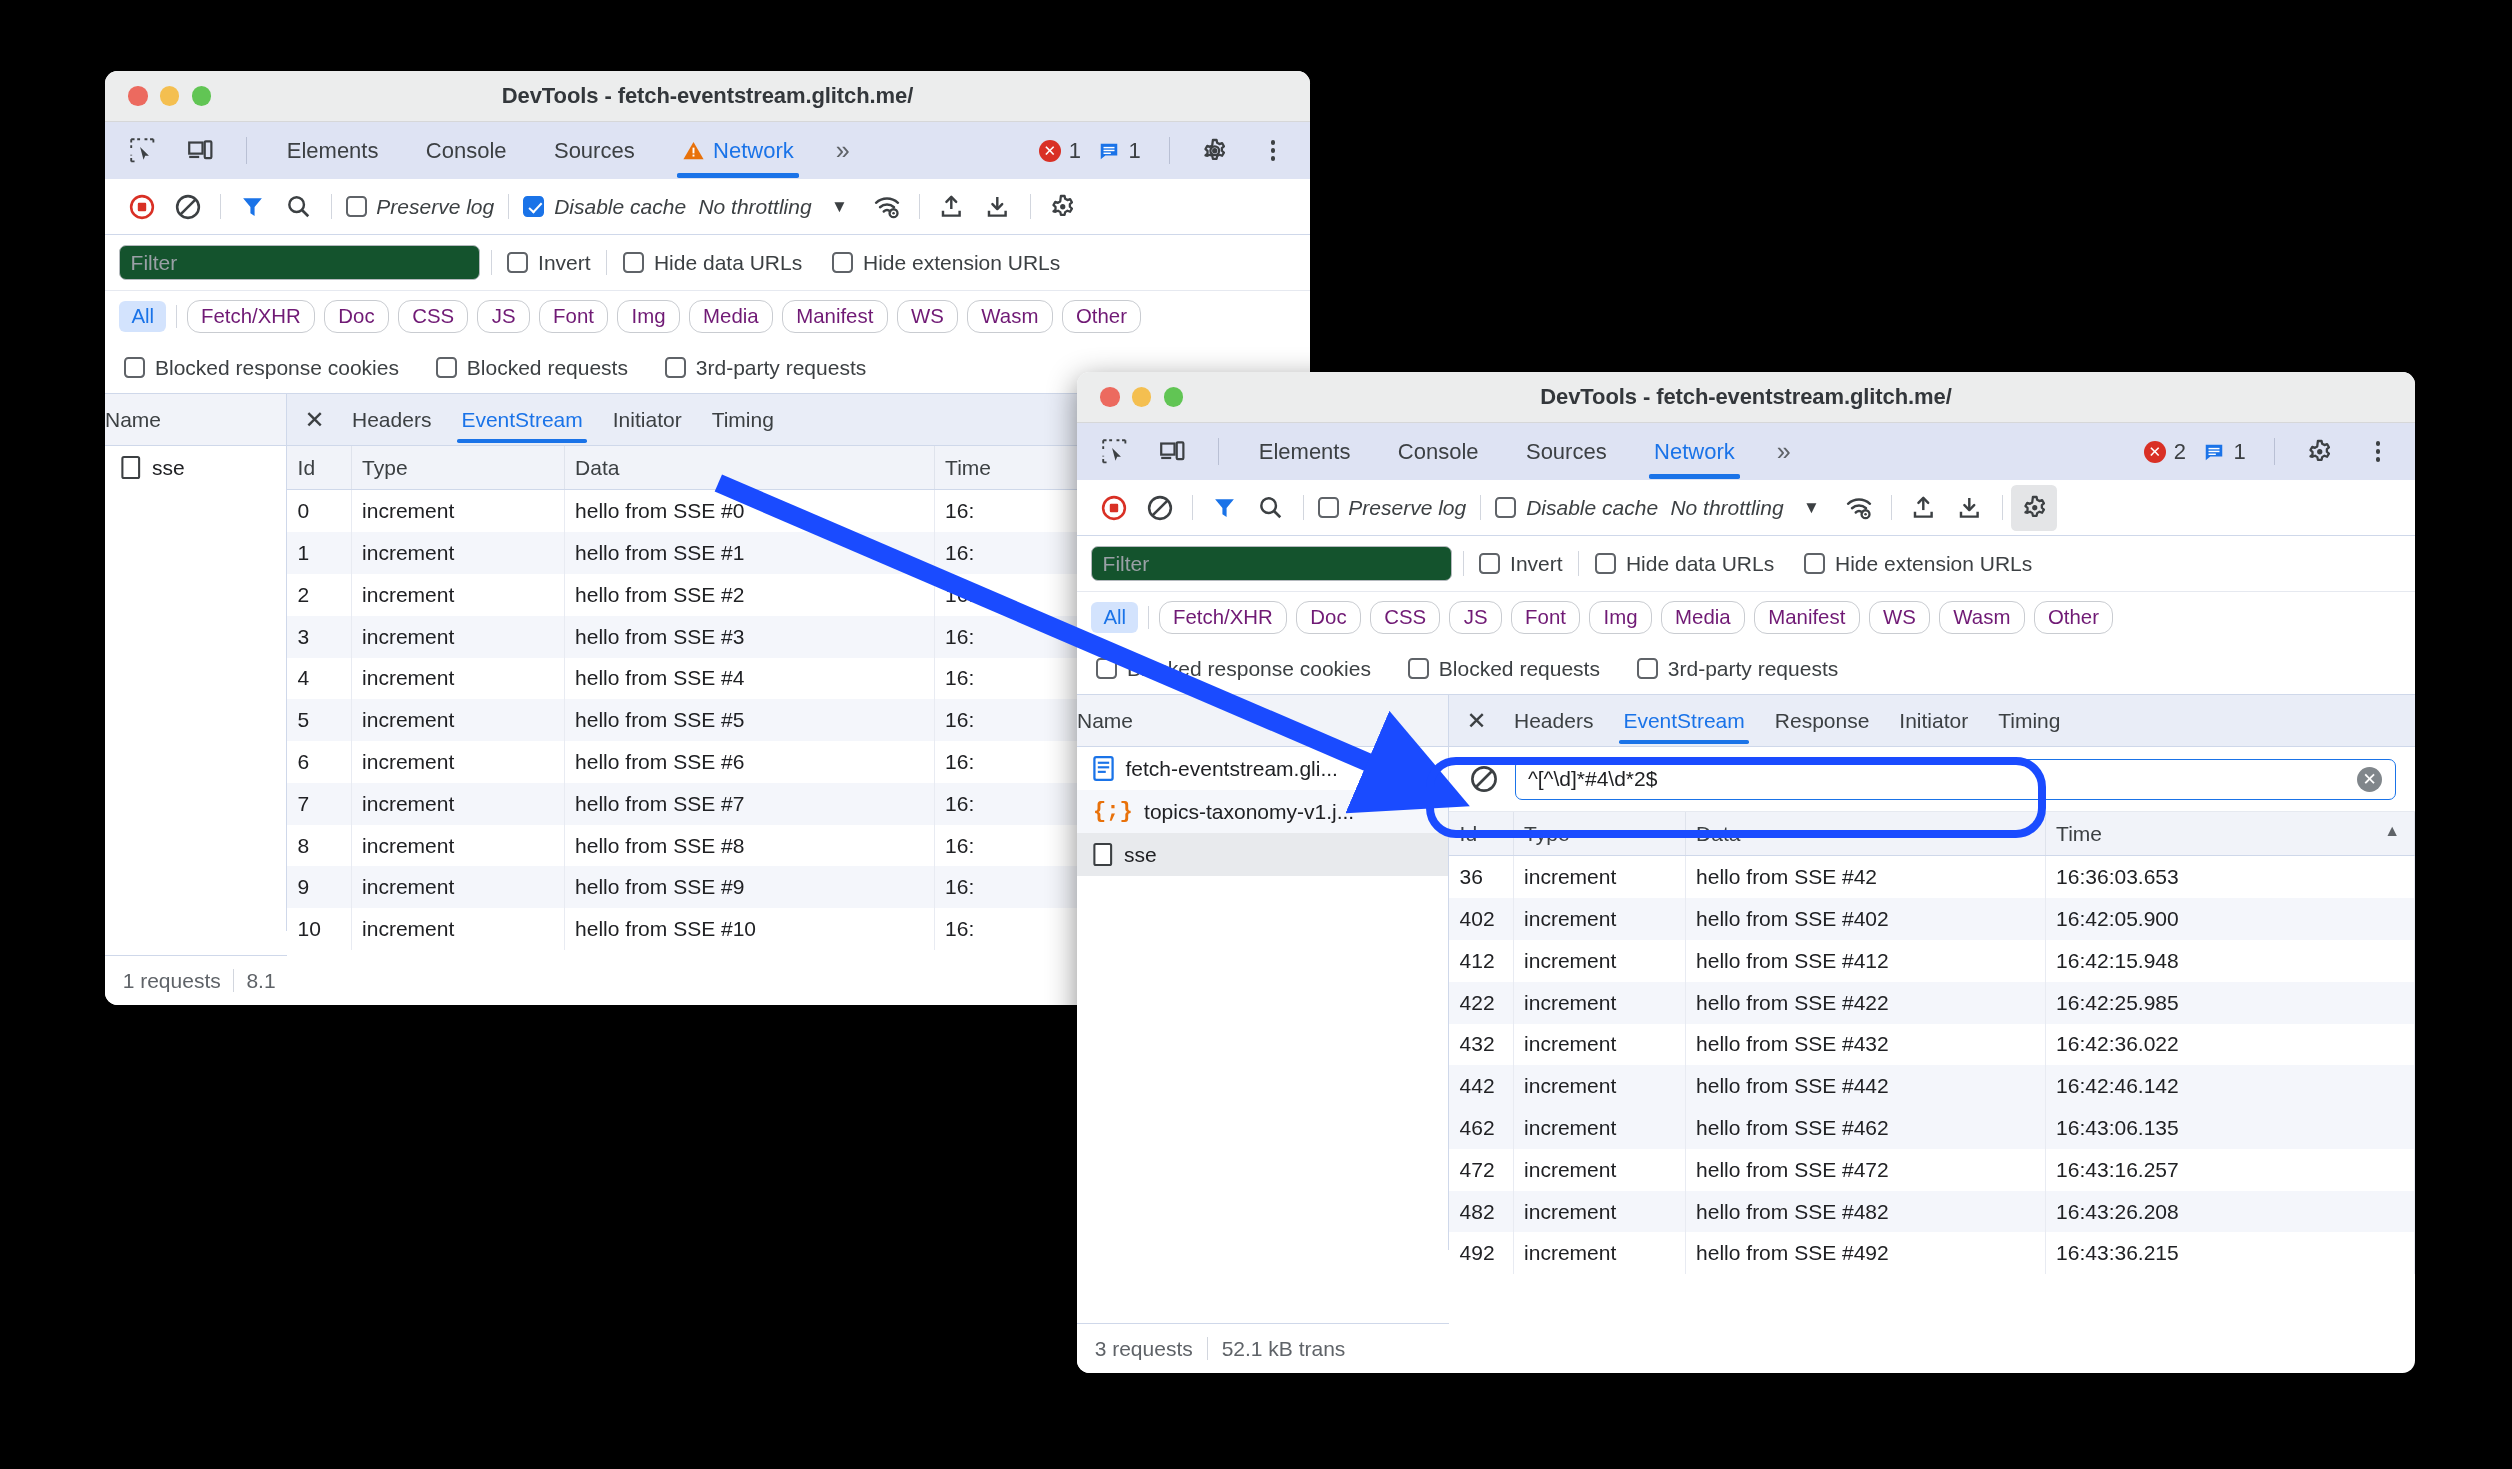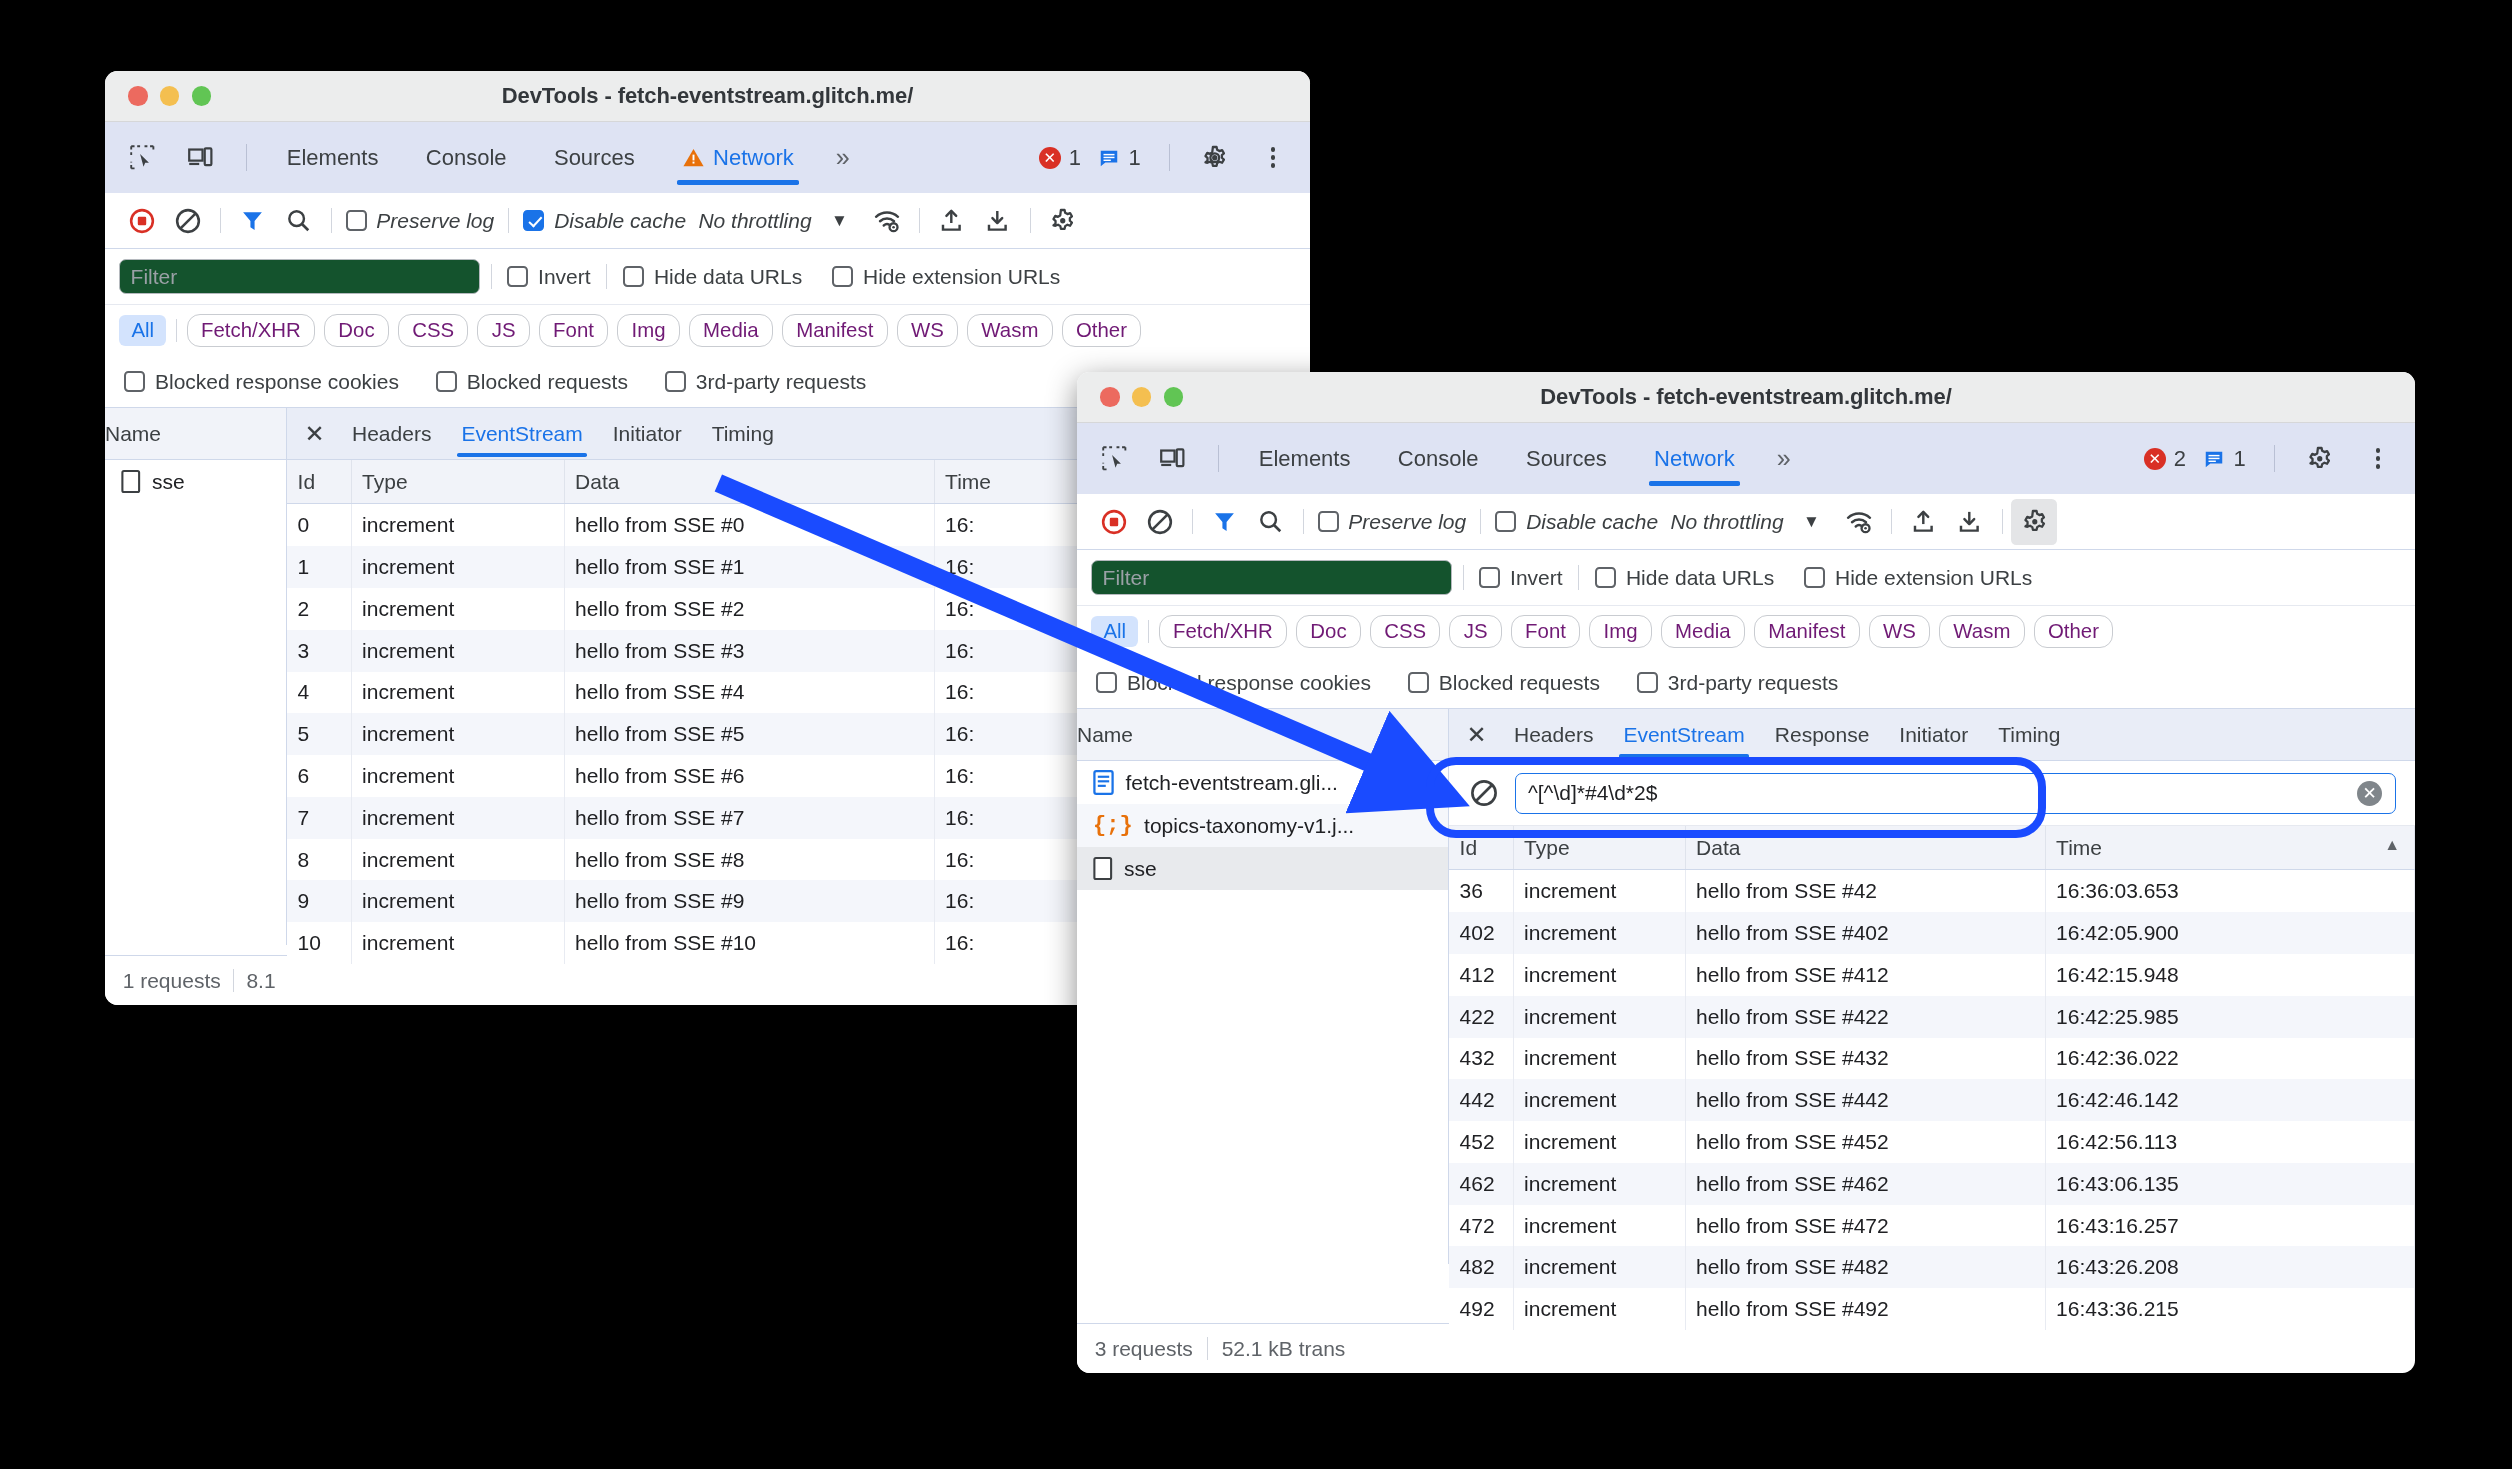--- a/index.html
+++ b/index.html
@@ -15,21 +15,21 @@
             display:flex;align-items:center;position:relative;}
   .traffic{display:flex;gap:12.4px;padding-left:23px;}
   .dot{width:19.5px;height:19.5px;border-radius:50%;}
   .dot.red{background:#ec6a5f;}
   .dot.amber{background:#f4bf50;}
   .dot.green{background:#61c554;}
   .title{position:absolute;left:0;right:0;text-align:center;
          font-size:22px;font-weight:bold;color:#33373b;letter-spacing:-0.1px;}
 
   
-  .tabbar{height:71px;background:#dee3f3;display:flex;align-items:center;
+  .tabbar{height:57px;background:#dee3f3;display:flex;align-items:center;
           padding:0 14px;gap:12px;position:relative;text-align:right;}
   .icon-btn{width:46px;height:46px;display:flex;align-items:center;justify-content:center;
             border-radius:5.3px;}
   .vsep{width:0.9px;height:26.6px;background:#b9c0d4;margin:0 10.6px;}
   .panel-tab{font-size:22px;color:#3c4043;padding:0 17.7px;white-space:nowrap;
              display:flex;align-items:center;gap:8px;}
   .panel-tab.active{color:#1a73e8;position:relative;}
   .panel-tab.active::after{content:"";position:absolute;left:12.4px;right:12.4px;bottom:-14px;
              height:4.4px;background:#1a73e8;border-radius:1.8px;}
   .chev{font-size:25px;color:#5f6368;padding:0 12.4px;letter-spacing:-3.5px;}
@@ -715,26 +715,20 @@
               <td>increment</td>
               <td>hello from SSE #432</td>
               <td>16:42:36.022</td>
             </tr>
           <tr class="odd">
               <td>442</td>
               <td>increment</td>
               <td>hello from SSE #442</td>
               <td>16:42:46.142</td>
             </tr>
-          <tr class="even">
-              <td>452</td>
-              <td>increment</td>
-              <td>hello from SSE #452</td>
-              <td>16:42:56.113</td>
-            </tr>
           <tr class="odd">
               <td>462</td>
               <td>increment</td>
               <td>hello from SSE #462</td>
               <td>16:43:06.135</td>
             </tr>
           <tr class="even">
               <td>472</td>
               <td>increment</td>
               <td>hello from SSE #472</td>

